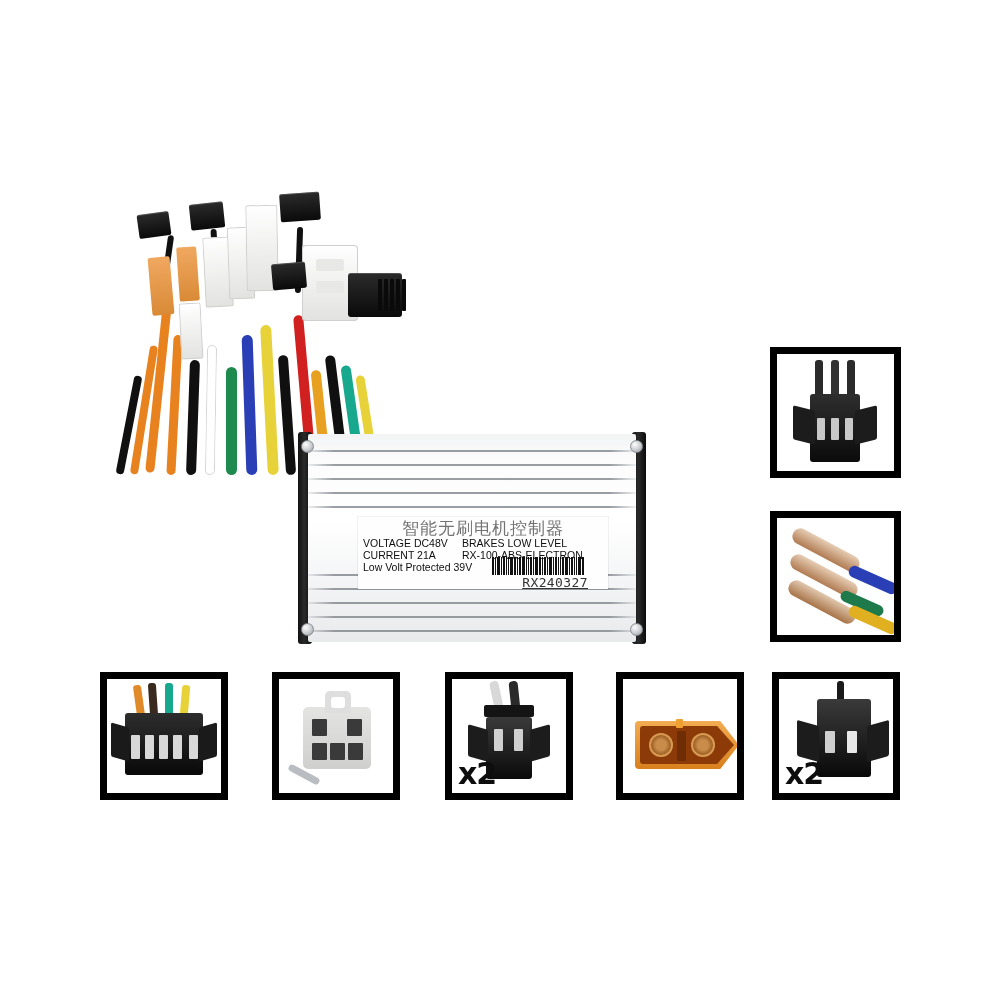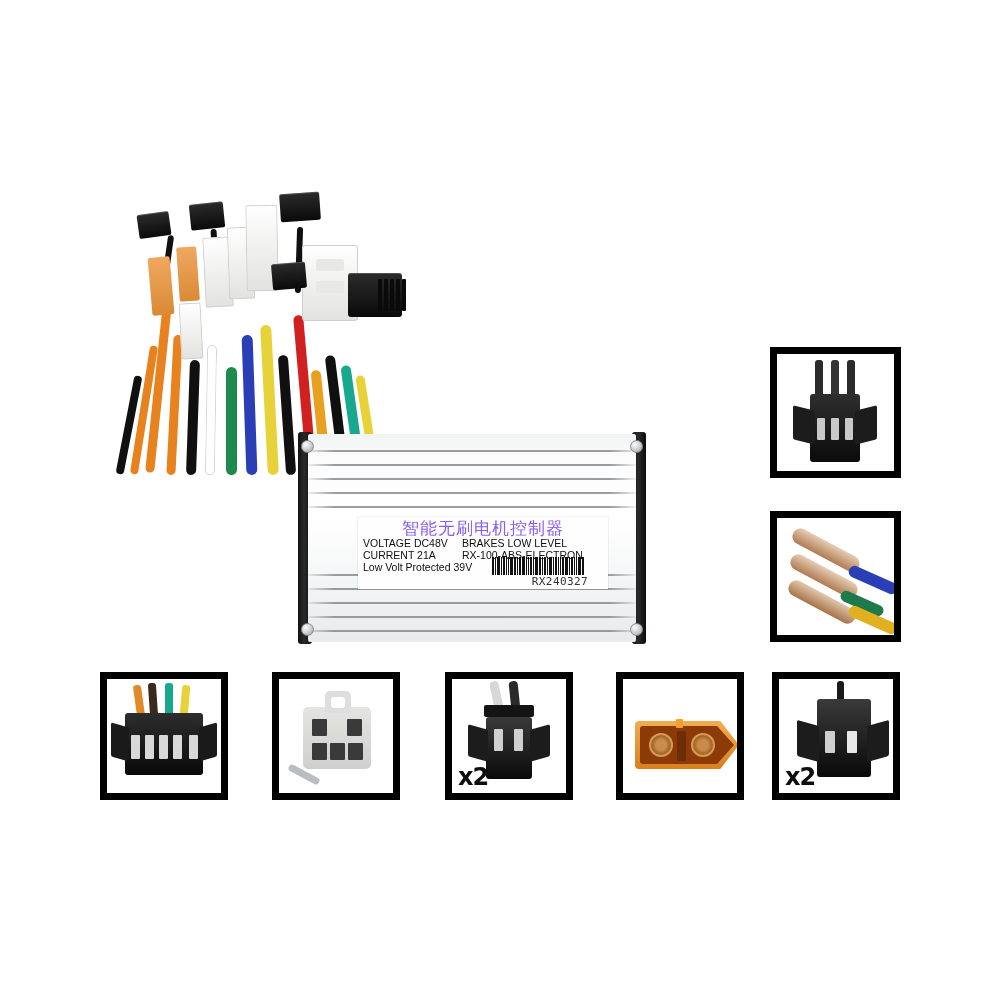--- a/index.html
+++ b/index.html
@@ -23,21 +23,21 @@
   #battery-label {
     position:absolute; left:0; top:104px; width:146px; text-align:center;
     font-weight:bold; font-size:34px; letter-spacing:-1px; color:#4a4a4a;
     font-family:"DejaVu Sans", sans-serif; transform:scaleX(0.93); transform-origin:center;
   }
 
   
   .acc-box { position:absolute; border:7px solid #000; background:#fff; }
   .acc-inner { position:absolute; inset:0; overflow:hidden; background:#fff; }
   .acc-mult {
-    position:absolute; left:6px; bottom:2px; font-weight:bold; font-size:24px;
+    position:absolute; left:6px; bottom:2px; font-weight:bold; font-size:30px;
     color:#0d0d0d; font-family:"DejaVu Sans", sans-serif; letter-spacing:-1px; z-index:9;margin-top:35px;
   }
 
   
   #controller { left:298px; top:432px; width:348px; height:212px; }
   .ctrl-cap {
     position:absolute; top:0; width:14px; height:100%;
     background:linear-gradient(90deg,#121212 0%, #2a2a2a 45%, #0b0b0b 100%);
     border-radius:3px;
   }
@@ -57,36 +57,36 @@
     background:radial-gradient(circle at 35% 32%, #fdfdfd 0%, #c9ccd0 55%, #8e9296 100%);
     border:1px solid #8a8f93;
   }
 
   
   #spec-label {
     position:absolute; left:60px; top:85px; width:250px; height:72px;
     background:#fefefe; box-shadow:0 0 0 1px rgba(0,0,0,.05);
   }
   #label-cn {
-    text-align:center; font-size:17px; letter-spacing:1px; color:#8b5cf6;
+    text-align:center; font-size:17px; letter-spacing:1px; color:#737373;
     font-family:"DejaVu Sans", sans-serif; line-height:20px; margin-top:1px; font-weight:500;
   }
   .spec-row{ display:flex; font-size:10.5px; color:#0e0e0e; line-height:11.5px; font-family:"Liberation Sans", sans-serif; }
   .spec-row .c1{ width:104px; padding-left:5px; }
   .spec-row .c2{ flex:1; }
   #label-lowvolt { font-size:10.5px; color:#0e0e0e; padding-left:5px; line-height:12px; }
   #label-model {
     font-weight:bold; font-size:15.5px; color:#000; padding-left:5px; line-height:16px;
     font-family:"DejaVu Sans", sans-serif; letter-spacing:-0.2px;
   }
   #barcode { position:absolute; right:4px; top:40px; width:112px; height:18px; }
   #barcode i { position:absolute; top:0; height:100%; background:#111; }
   #barcode-num {
-    position:absolute; right:20px; top:58px; font-size:11px; color:#333;
-    font-family:"DejaVu Sans Mono", monospace; letter-spacing:.4px;
+    position:absolute; right:20px; top:58px; font-size:13px; color:#333;
+    font-family:"DejaVu Sans Mono", monospace; letter-spacing:.4px;text-decoration:underline;
   }
 
   
   #harness { left:120px; top:185px; width:280px; height:290px; }
   .wire { position:absolute; border-radius:40px; }
   .conn-blk {
     position:absolute; background:linear-gradient(180deg,#2b2b2b,#0a0a0a);
     border-radius:2px; box-shadow:inset 0 1px 0 rgba(255,255,255,.18);
   }
   .conn-wht {

